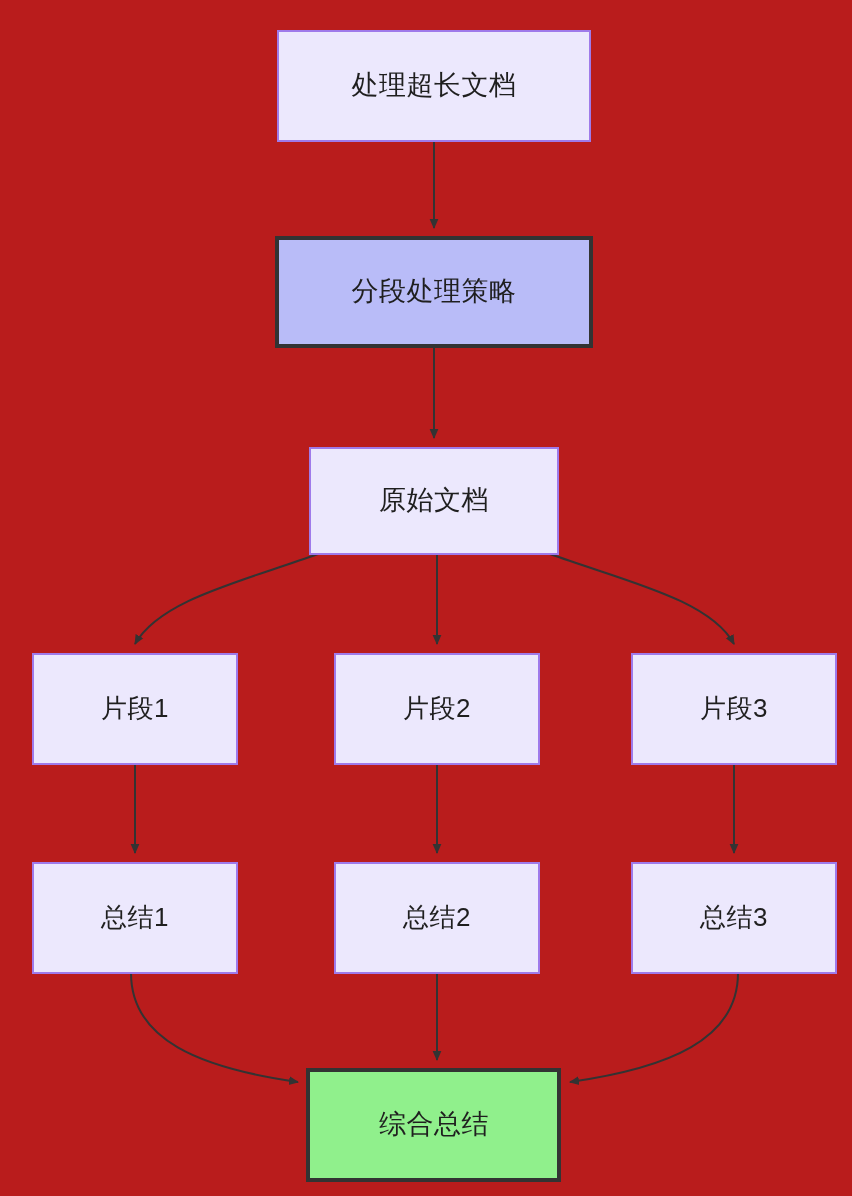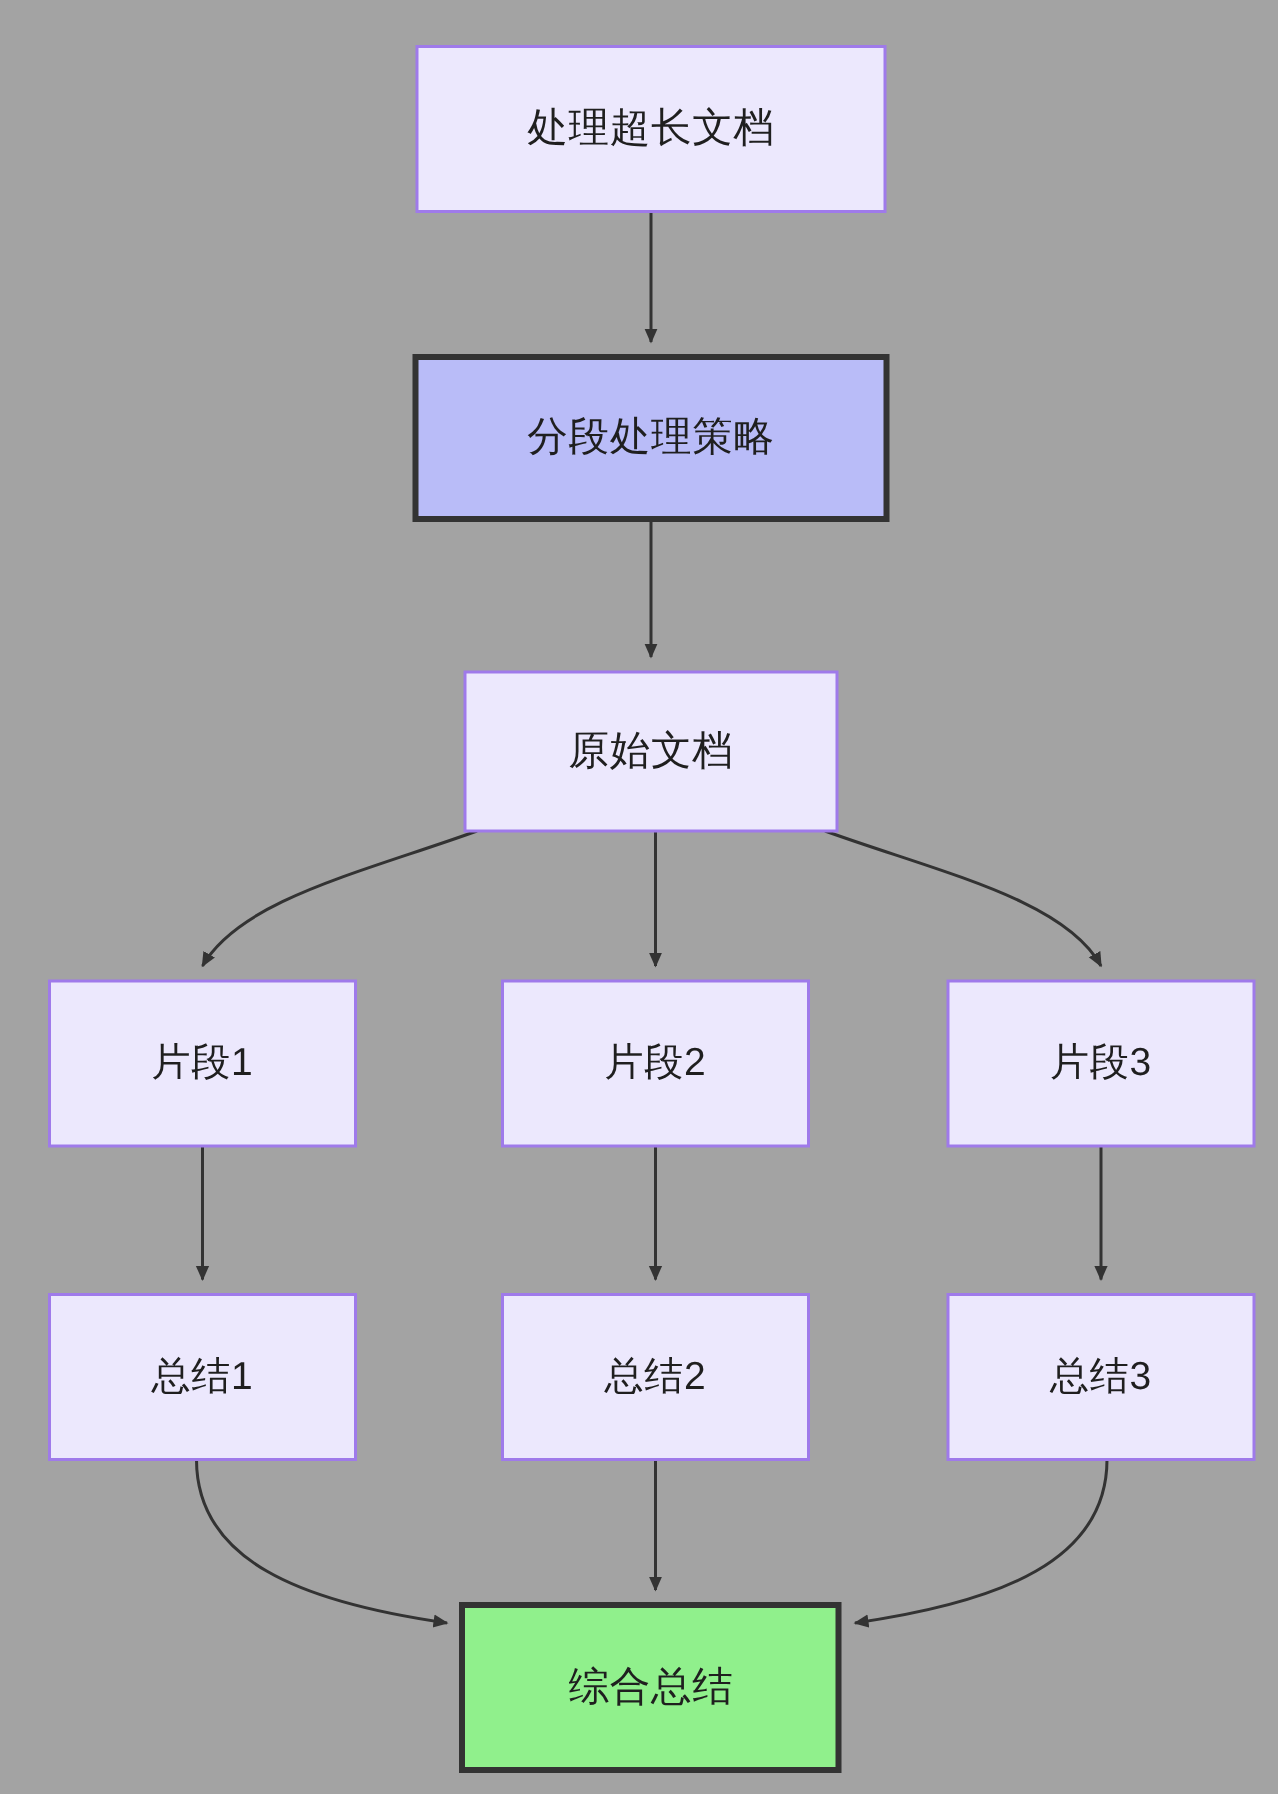--- a/index.html
+++ b/index.html
@@ -10,21 +10,21 @@
   body {
     width: 852px;
     height: 1196px;
     font-family: "Liberation Sans", "DejaVu Sans", sans-serif;
     overflow: hidden;
   }
   #flowchart-root {
     position: relative;
     width: 852px;
     height: 1196px;
-    background: #a3a3a3;
+    background: #b91c1c;
   }
   svg.diagram {
     display: block;
     width: 852px;
     height: 1196px;
   }
   .edge-path {
     fill: none;
     stroke: #333333;
     stroke-width: 2;

